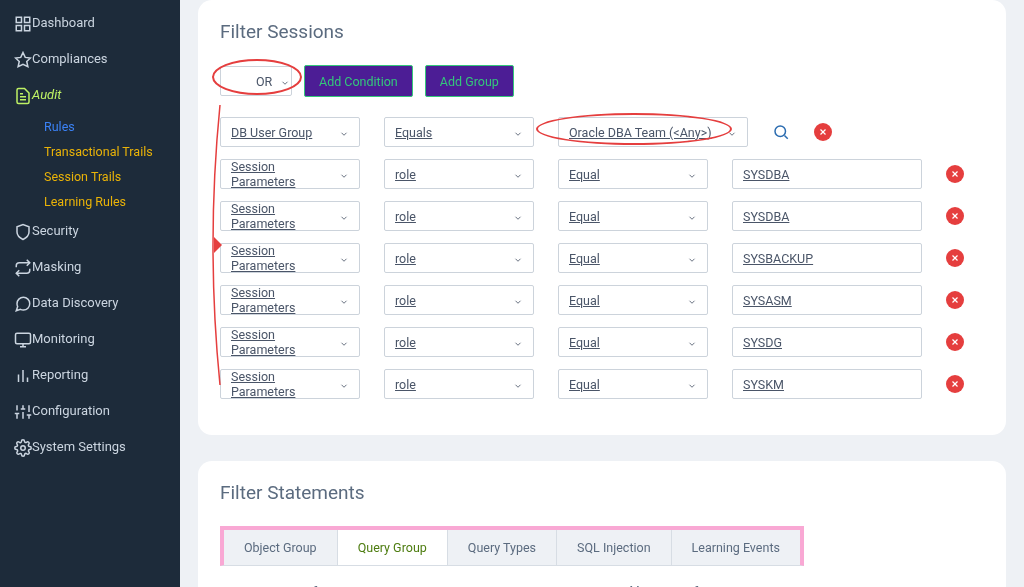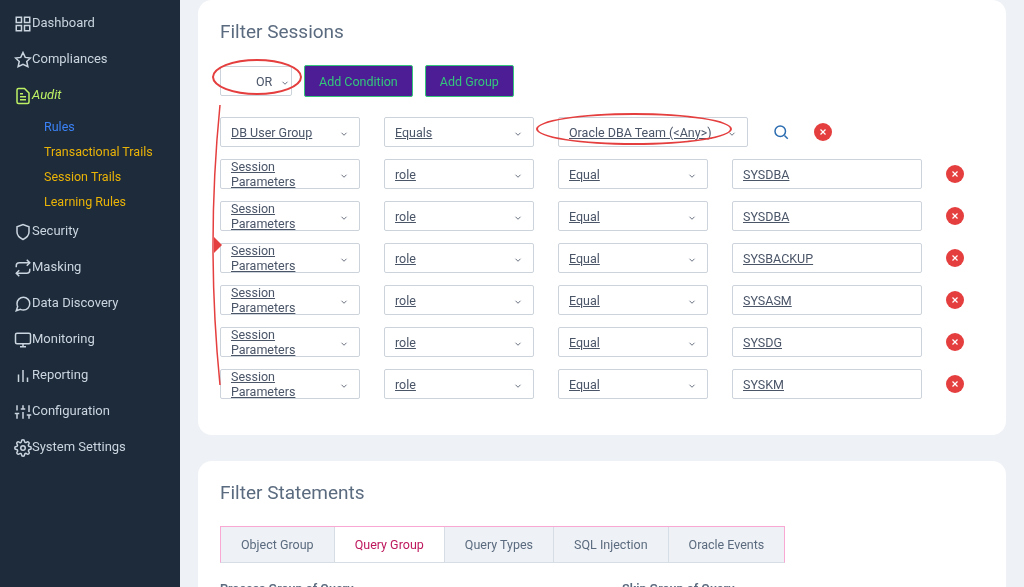--- a/index.html
+++ b/index.html
@@ -38,24 +38,24 @@
   .col-c { width: 190px; }
   .col-d { width: 150px; }
   .col-e { flex: 1; max-width: 190px; }
   .remove-btn { width: 18px; height: 18px; border-radius: 50%; background: #e53e3e; color: #fff; display: flex; align-items: center; justify-content: center; font-size: 11px; cursor: pointer; flex-shrink: 0; }
   .search-ic { width: 18px; height: 18px; display: flex; align-items: center; justify-content: center; cursor: pointer; color:#2b6cb0; }
 
   
   .anno-svg { position: absolute; left: 0; top: 0; pointer-events: none; }
 
   
-  .tabs { display: flex; border: 1px solid #f9a8d4; border-bottom: 1px solid #d7dde4; margin-bottom: 18px; width: fit-content; }
+  .tabs { display: flex; border: 4px solid #f9a8d4; border-bottom: 1px solid #d7dde4; margin-bottom: 18px; width: fit-content; }
   .tab { padding: 10px 20px; font-size: 12.5px; color: #5b6b7f; background: #eef1f5; border-right: 1px solid #d7dde4; cursor: pointer; }
   .tab:last-child { border-right: none; }
-  .tab.active { background: #fff; color: #be185d; }
+  .tab.active { background: #fff; color: #4d7c0f; }
 
   .two-col { display: flex; gap: 40px; }
   .col-half { flex: 1; }
   .field-label { font-size: 12.5px; font-weight: 600; color: #5b6b7f; margin-bottom: 6px; }
 
   .filter-area { position: relative; }
 </style>
 </head>
 <body>
 
@@ -408,21 +408,21 @@
     </div>
 
     <div class="panel">
       <div class="panel-title">Filter Statements</div>
 
       <div class="tabs">
         <div class="tab">Object Group</div>
         <div class="tab active">Query Group</div>
         <div class="tab">Query Types</div>
         <div class="tab">SQL Injection</div>
-        <div class="tab">Oracle Events</div>
+        <div class="tab">Learning Events</div>
       </div>
 
       <div class="two-col">
         <div class="col-half">
           <div class="field-label">Process Group of Query</div>
 
         </div>
         <div class="col-half">
           <div class="field-label">Skip Group of Query</div>
 

